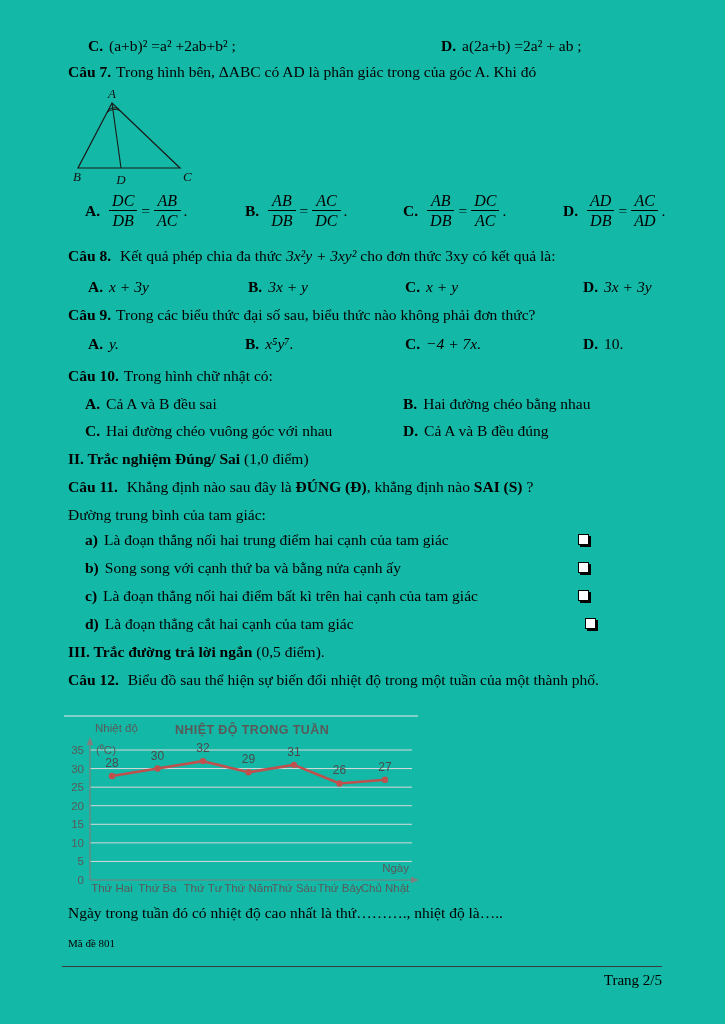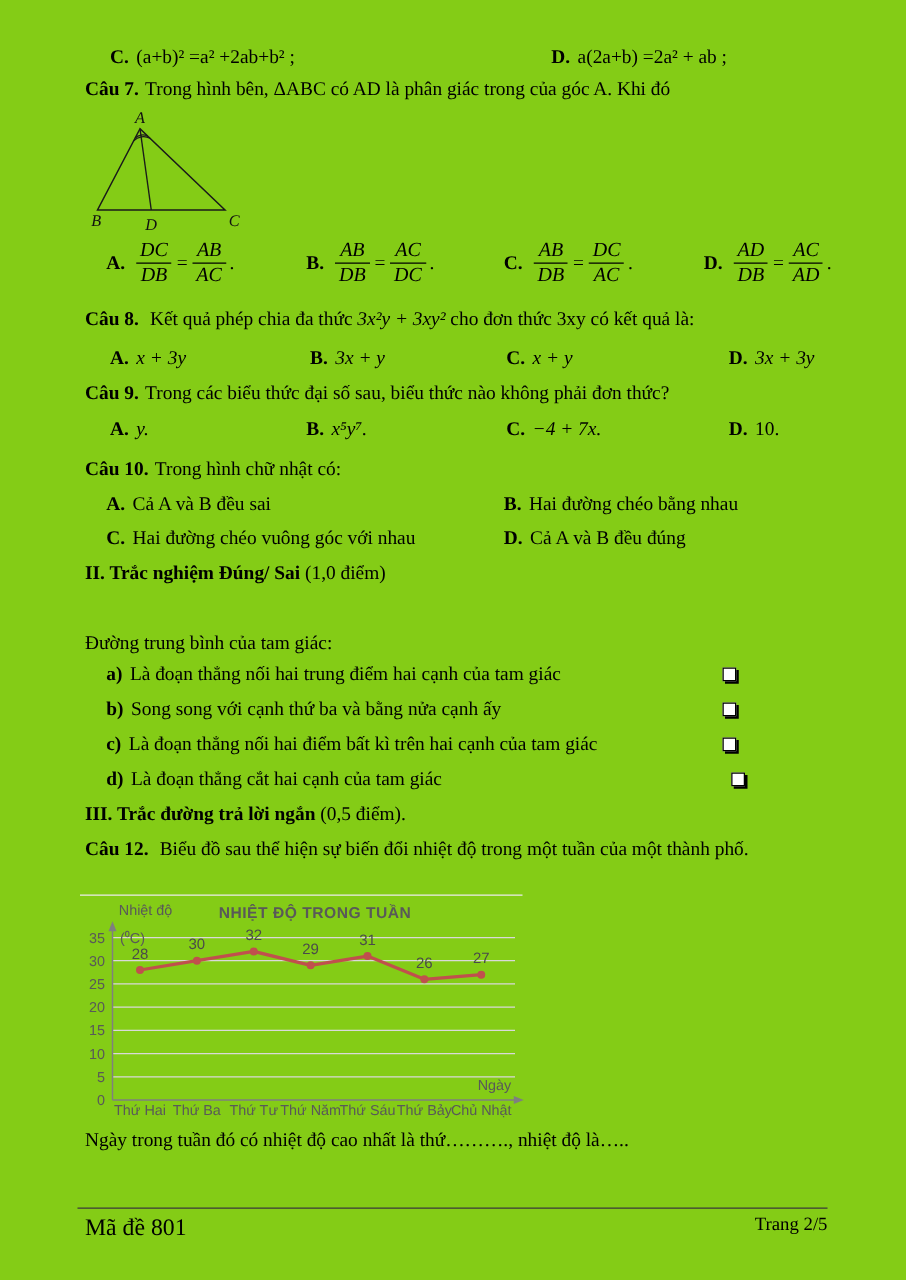--- a/index.html
+++ b/index.html
@@ -1,16 +1,16 @@
 <!DOCTYPE html>
 <html><head>
 <meta charset="utf-8">
 <style>
   html,body{margin:0;padding:0;background:#fff;}
-  .page{position:relative;width:725px;height:1024px;background:#84cc16;overflow:hidden;
+  .page{position:relative;width:725px;height:1024px;background:#14b8a6;overflow:hidden;
         font-family:"Liberation Serif",serif;font-size:15.5px;color:#000;}
   .line{position:absolute;white-space:nowrap;line-height:1.25;}
   .b{font-weight:bold;}
   .qlabel{font-weight:bold;margin-right:5px;}
   .olabel{font-weight:bold;margin-right:6px;}
   .math{font-style:italic;}
   
   .fracopt{display:flex;align-items:center;}
   .frac{display:inline-block;text-align:center;font-style:italic;font-size:16px;line-height:1.08;margin:0 3px;vertical-align:middle;}
   .frac .num{display:block;border-bottom:1px solid #000;padding:0 3px 1px;}
@@ -116,20 +116,21 @@
   <div class="line" style="left:583px;top:334px;"><span class="olabel">D.</span><span>10.</span></div>
 
   <div class="line" style="left:68px;top:366px;"><span class="qlabel">Câu 10.</span><span>Trong hình chữ nhật có:</span></div>
   <div class="line" style="left:85px;top:394px;"><span class="olabel">A.</span><span>Cả A và B đều sai</span></div>
   <div class="line" style="left:403px;top:394px;"><span class="olabel">B.</span><span>Hai đường chéo bằng nhau</span></div>
   <div class="line" style="left:85px;top:421px;text-align:center;"><span class="olabel">C.</span><span>Hai đường chéo vuông góc với nhau</span></div>
   <div class="line" style="left:403px;top:421px;"><span class="olabel">D.</span><span>Cả A và B đều đúng</span></div>
 
   <div class="line" style="left:68px;top:449px;"><span class="b">II. Trắc nghiệm Đúng/ Sai</span><span> (1,0 điểm)</span></div>
 
+  <div class="line" style="left:68px;top:477px;"><span class="qlabel">Câu 11.</span><span> Khẳng định nào sau đây là </span><span class="b">ĐÚNG (Đ)</span><span>, khẳng định nào </span><span class="b">SAI (S)</span><span> ?</span></div>
   <div class="line" style="left:68px;top:505px;">Đường trung bình của tam giác:</div>
 
   <div class="line" style="left:85px;top:530px;"><span class="olabel">a)</span><span>Là đoạn thẳng nối hai trung điểm hai cạnh của tam giác</span></div>
   <span class="cbx" style="left:578px;top:534px;"></span>
   <div class="line" style="left:85px;top:558px;"><span class="olabel">b)</span><span>Song song với cạnh thứ ba và bằng nửa cạnh ấy</span></div>
   <span class="cbx" style="left:578px;top:562px;"></span>
   <div class="line" style="left:85px;top:586px;"><span class="olabel">c)</span><span>Là đoạn thẳng nối hai điểm bất kì trên hai cạnh của tam giác</span></div>
   <span class="cbx" style="left:578px;top:590px;"></span>
   <div class="line" style="left:85px;top:614px;"><span class="olabel">d)</span><span>Là đoạn thẳng cắt hai cạnh của tam giác</span></div>
   <span class="cbx" style="left:585px;top:618px;"></span>
@@ -185,16 +186,16 @@
         <text x="190" y="24" text-anchor="middle" class="ctitle">NHIỆT ĐỘ TRONG TUẦN</text>
         <text x="33" y="22" class="clab">Nhiệt độ</text>
         <text x="34" y="44" class="clab">(⁰C)</text>
         <text x="347" y="162" text-anchor="end" class="clab">Ngày</text>
       </svg>
   </div>
 
   <div class="line" style="left:68px;top:903px;">Ngày trong tuần đó có nhiệt độ cao nhất là thứ………., nhiệt độ là…..</div>
 
   <div class="footer-rule"></div>
-  <div class="line" style="left:68px;top:971px;font-size:19px;">Mã đề 801</div>
+  <div class="line" style="left:68px;top:937px;font-size:11px;">Mã đề 801</div>
   <div class="line" style="right:63px;top:971px;font-size:15px;">Trang 2/5</div>
 
 </div>
 
 </body></html>

